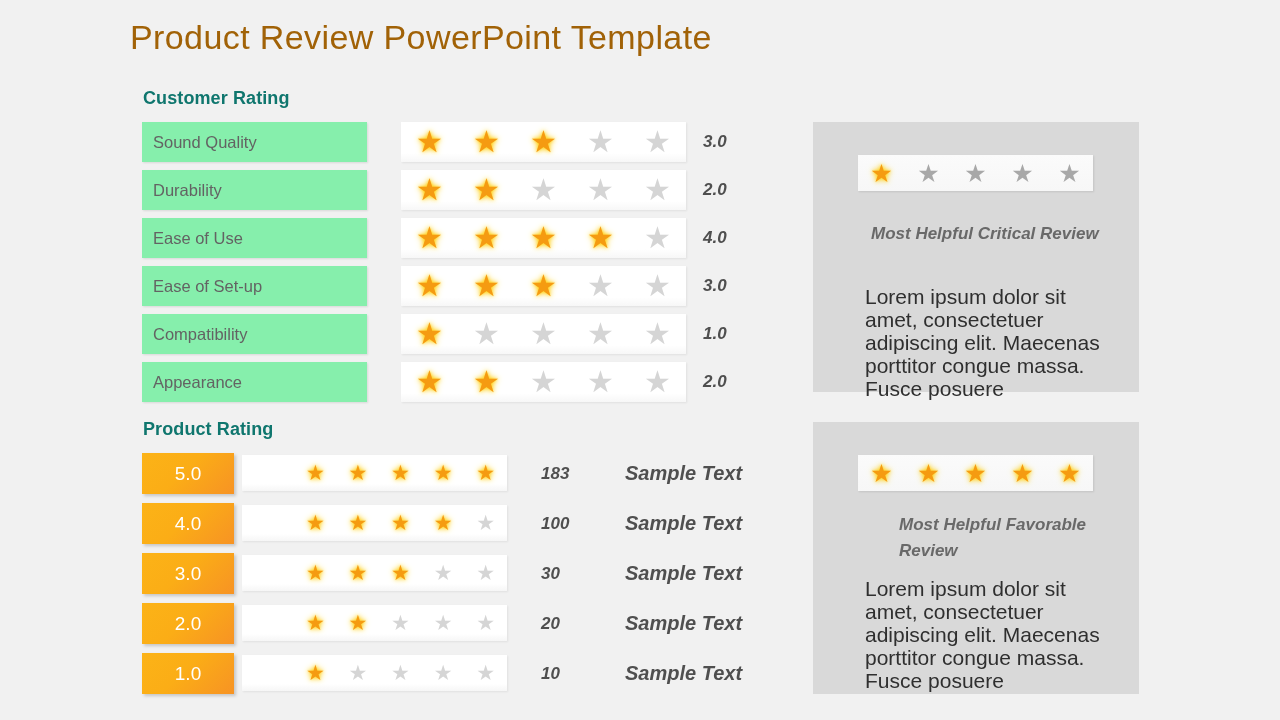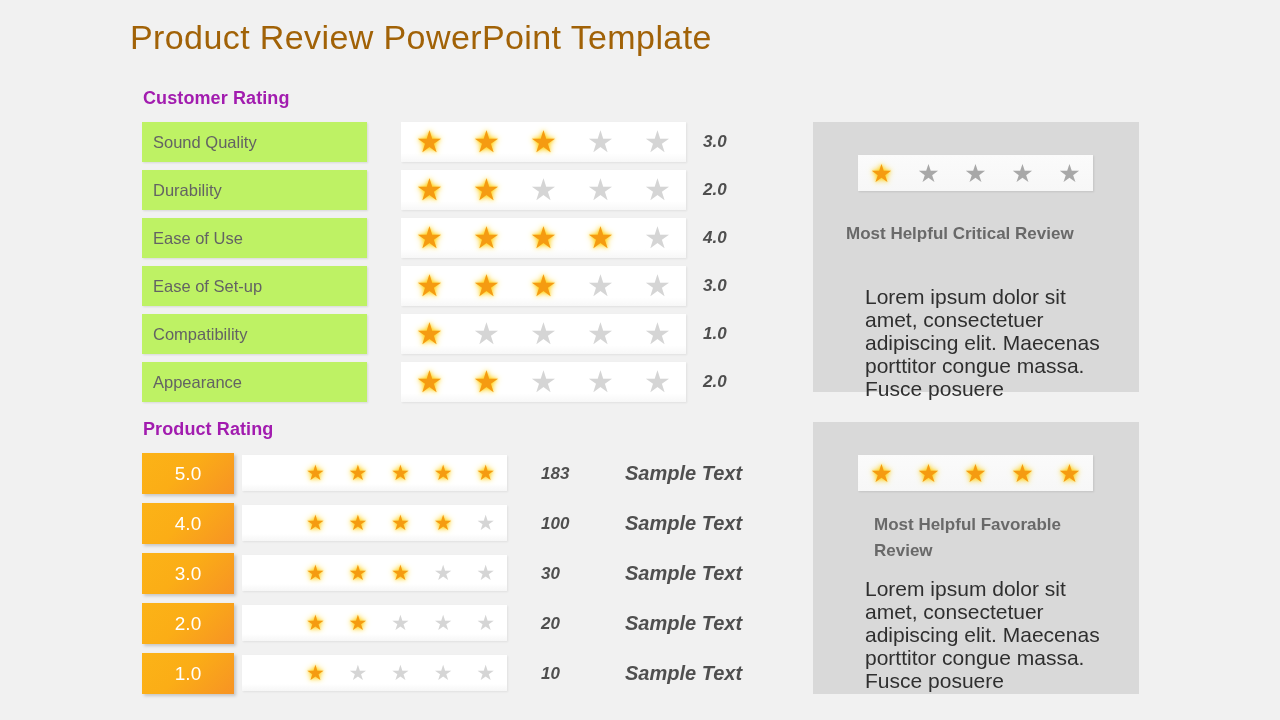--- a/index.html
+++ b/index.html
@@ -14,33 +14,33 @@
   
   #slide-title{
     position:absolute;left:130px;top:18px;
     font-size:34px;color:#a16207;font-weight:400;
     letter-spacing:.4px;white-space:nowrap;
   }
 
   
   .section-heading{
     position:absolute;
-    font-size:18px;font-weight:bold;color:#a21caf;
+    font-size:18px;font-weight:bold;color:#0f766e;
     letter-spacing:.1px;white-space:nowrap;
   }
   #customer-rating-heading{left:143px;top:88px;}
   #product-rating-heading{left:143px;top:419px;}
 
   
   #customer-rating-list{position:absolute;left:142px;top:122px;width:640px;}
   .cr-row{position:relative;height:48px;}
   .cr-label{
     position:absolute;left:0;top:0;
     width:225px;height:40px;
-    background:#bef264;
+    background:#86efac;
     display:flex;align-items:center;
     padding-left:11px;box-sizing:border-box;
     font-size:16.5px;color:#636363;
     box-shadow:1px 1px 2px rgba(0,0,0,.10);
   }
   .cr-stars{
     position:absolute;left:259px;top:0;
     width:285px;height:40px;
     background:linear-gradient(180deg,#ffffff 0%,#ffffff 78%,#f7f7f7 100%);
     display:flex;align-items:center;
@@ -108,23 +108,24 @@
   #review-panel-critical{top:122px;height:270px;}
   #review-panel-favorable{top:422px;height:272px;}
   .rp-stars{
     position:absolute;left:45px;top:33px;
     width:235px;height:36px;
     background:linear-gradient(180deg,#fbfbfb 0%,#f7f7f7 100%);
     display:flex;align-items:center;justify-content:space-around;
     box-shadow:1px 1px 2px rgba(0,0,0,.10);
   }
   .rp-heading{
-    position:absolute;left:33px;top:99px;width:240px;
+    position:absolute;left:58px;top:99px;width:240px;
     font-size:17px;font-weight:bold;color:#696969;
     line-height:26px;
+    font-style:italic;
   }
   .rp-body{
     position:absolute;left:52px;top:163px;width:250px;
     font-size:21px;color:#2f2f2f;line-height:23px;
   }
   #review-panel-favorable .rp-heading{top:90px;margin-left:28px;}
   #review-panel-favorable .rp-body{top:155px;}
 </style>
 </head>
 <body>

